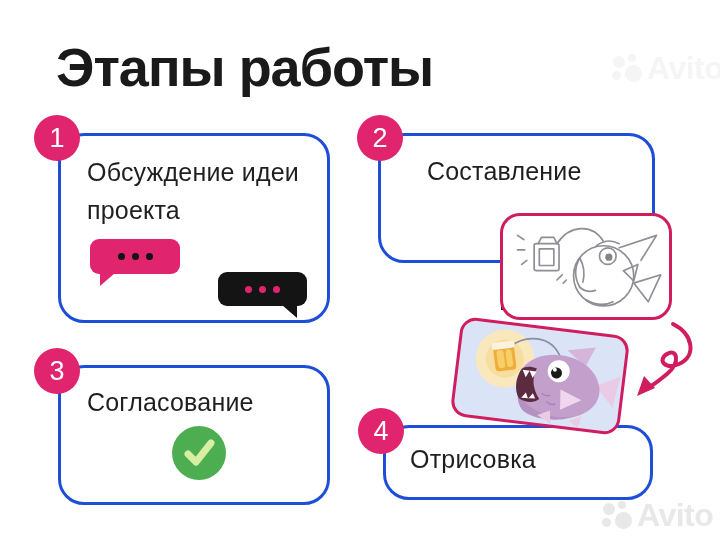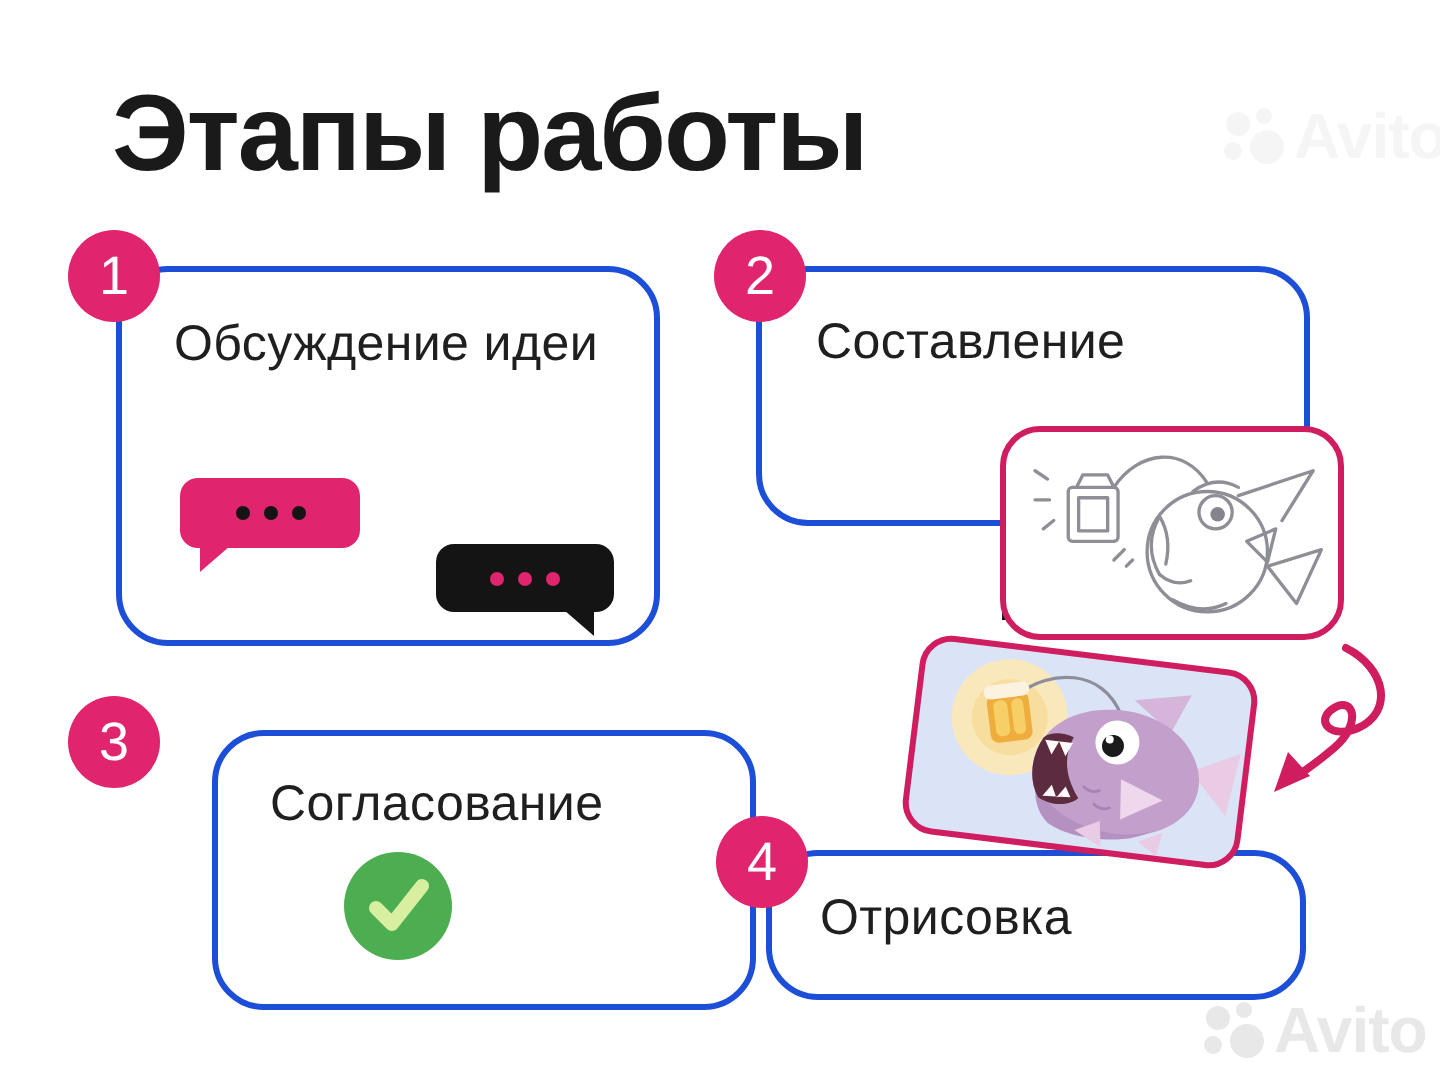--- a/index.html
+++ b/index.html
@@ -75,40 +75,41 @@
       <i style="left:16px;top:0;width:8px;height:8px;"></i>
       <i style="left:0;top:17px;width:9px;height:9px;"></i>
       <i style="left:13px;top:11px;width:17px;height:17px;"></i>
     </span>
     <span class="wm-text">Avito</span>
   </div>
 
   <div class="card" style="left:58px;top:133px;width:272px;height:190px;">
     <div class="card-text" style="padding:17px 14px 0 26px;">
       <div>Обсуждение идеи</div>
+      <div>проекта</div>
     </div>
   </div>
   <div class="badge" style="left:34px;top:115px;">1</div>
   <div class="bubble bubble-pink" style="left:90px;top:239px;width:90px;height:35px;">
     <div class="dots">
         <span class="dot"></span>
         <span class="dot"></span>
         <span class="dot"></span>
       </div>
   </div>
   <div class="bubble bubble-black" style="left:218px;top:272px;width:89px;height:34px;">
     <div class="dots">
         <span class="dot"></span>
         <span class="dot"></span>
         <span class="dot"></span>
       </div>
   </div>
 
   <div class="card" style="left:378px;top:133px;width:277px;height:130px;">
-    <div class="card-text" style="padding:16px 14px 0 27px;">
+    <div class="card-text" style="padding:16px 14px 0 27px;margin-left:19px;">
       <div>Составление</div>
     </div>
   </div>
   <div class="badge" style="left:357px;top:115px;">2</div>
 
   <div class="connector"></div>
 
   <div class="art-card sketch-card">
     <svg viewBox="0 0 160 96" width="166" height="101">
       <g stroke="#8E8E96" fill="none" stroke-width="1.6" stroke-linecap="round" stroke-linejoin="round">
@@ -161,21 +162,21 @@
     </svg>
   </div>
 
   <div class="arrow-wrap">
     <svg viewBox="0 0 80 80" width="80" height="80">
       <path d="M40,6 C60,16 64,38 46,46 C32,52 24,42 34,36 C44,30 48,44 34,56 C27,62 20,67 14,71" stroke="var(--border-pink,#CF1D60)" stroke-width="4" fill="none" stroke-linecap="round"></path>
       <polygon points="4,78 22,70 11,58" fill="var(--border-pink,#CF1D60)"></polygon>
     </svg>
   </div>
 
-  <div class="card" style="left:58px;top:365px;width:272px;height:140px;margin-left:48px;">
+  <div class="card" style="left:58px;top:365px;width:272px;height:140px;">
     <div class="card-text" style="padding:15px 14px 0 26px;">
       <div>Согласование</div>
     </div>
   </div>
   <div class="badge" style="left:34px;top:348px;">3</div>
   <div class="check-wrap">
     <svg viewBox="0 0 54 54" width="54" height="54">
       <circle cx="27" cy="27" r="27" fill="var(--green,#4CAE50)"></circle>
       <path d="M16 28 l8 8 l15 -19" stroke="var(--check-light,#D8EFA2)" stroke-width="7" fill="none" stroke-linecap="round" stroke-linejoin="round"></path>
     </svg>

